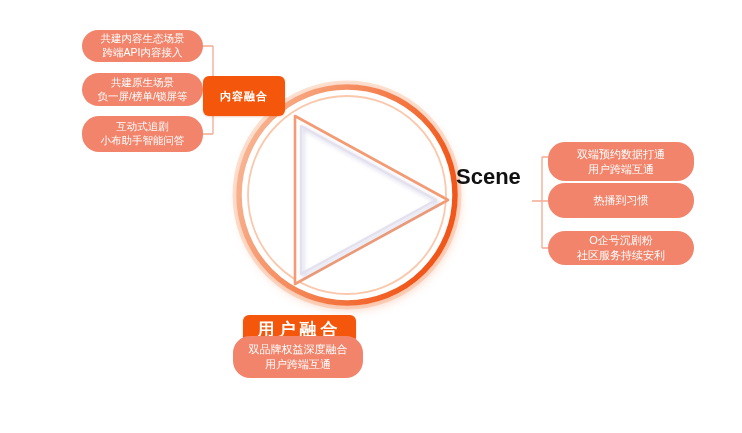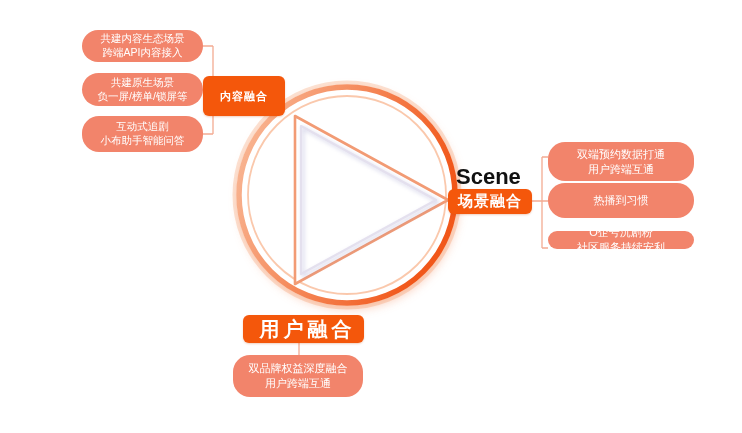--- a/index.html
+++ b/index.html
@@ -30,21 +30,21 @@
     position:absolute;
     background:var(--accent);
     color:#ffffff;font-weight:bold;
     border-radius:6px;
     display:flex;align-items:center;justify-content:center;
     white-space:nowrap;
     box-shadow:0 1px 2px rgba(200,70,10,.25);
   }
   .badge.content{left:203px;top:76px;width:82px;height:40px;font-size:11px;letter-spacing:1px;}
   .badge.scene{left:448px;top:189px;width:84px;height:25px;font-size:15px;letter-spacing:1px;}
-  .badge.member{left:243px;top:315px;width:113px;height:28px;font-size:20px;letter-spacing:4px;padding-left:8px;}
+  .badge.member{left:243px;top:315px;width:113px;height:28px;font-size:17px;letter-spacing:4px;padding-left:0;}
   .pill{
     position:absolute;
     background:var(--pill);
     color:#ffffff;
     border-radius:17px;
     display:flex;flex-direction:column;align-items:center;justify-content:center;
     text-align:center;
     font-size:10.5px;line-height:1.32;
     white-space:nowrap;
   }
@@ -56,22 +56,22 @@
     font-size:12px;letter-spacing:1.5px;
   }
   .t-content{left:220px;top:48px;}
   .t-scene{left:456px;top:166px;}
   .t-member{left:253px;top:287px;}
   .pl1{left:82px;top:30px;width:121px;height:32px;}
   .pl2{left:82px;top:73px;width:121px;height:33px;}
   .pl3{left:82px;top:116px;width:121px;height:36px;}
   .pr1{left:548px;top:142px;width:146px;height:39px;}
   .pr2{left:548px;top:183px;width:146px;height:35px;}
-  .pr3{left:548px;top:231px;width:146px;height:18px;}
-  .pb1{left:233px;top:355px;width:130px;height:42px;}
+  .pr3{left:548px;top:231px;width:146px;height:34px;}
+  .pb1{left:233px;top:336px;width:130px;height:42px;}
 </style>
 </head>
 <body>
 
 <div class="canvas">
 
   <svg class="art" viewBox="0 0 742 433" aria-hidden="true">
     <defs>
       <linearGradient id="ringGrad" x1="0" y1="0" x2="1" y2="0.35">
         <stop offset="0" class="stop-light"></stop>
@@ -102,21 +102,20 @@
   <div class="pill pl2">
     <span>共建原生场景</span>
     <span>负一屏/榜单/锁屏等</span>
   </div>
   <div class="pill pl3">
     <span>互动式追剧</span>
     <span>小布助手智能问答</span>
   </div>
 
   <div class="group-title t-scene">Scene</div>
-  <div class="badge scene">场景融合</div>
 
   <div class="pill r pr1">
     <span>双端预约数据打通</span>
     <span>用户跨端互通</span>
   </div>
   <div class="pill r pr2">
     <span>热播到习惯</span>
   </div>
   <div class="pill r pr3">
     <span>O企号沉剧粉</span>

